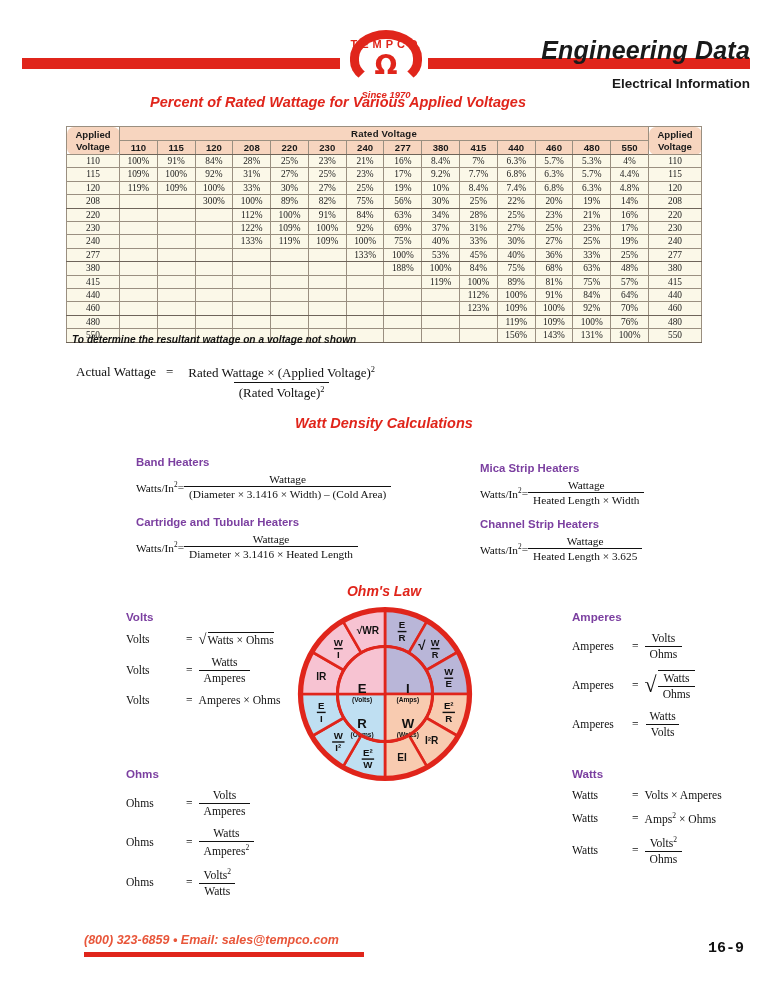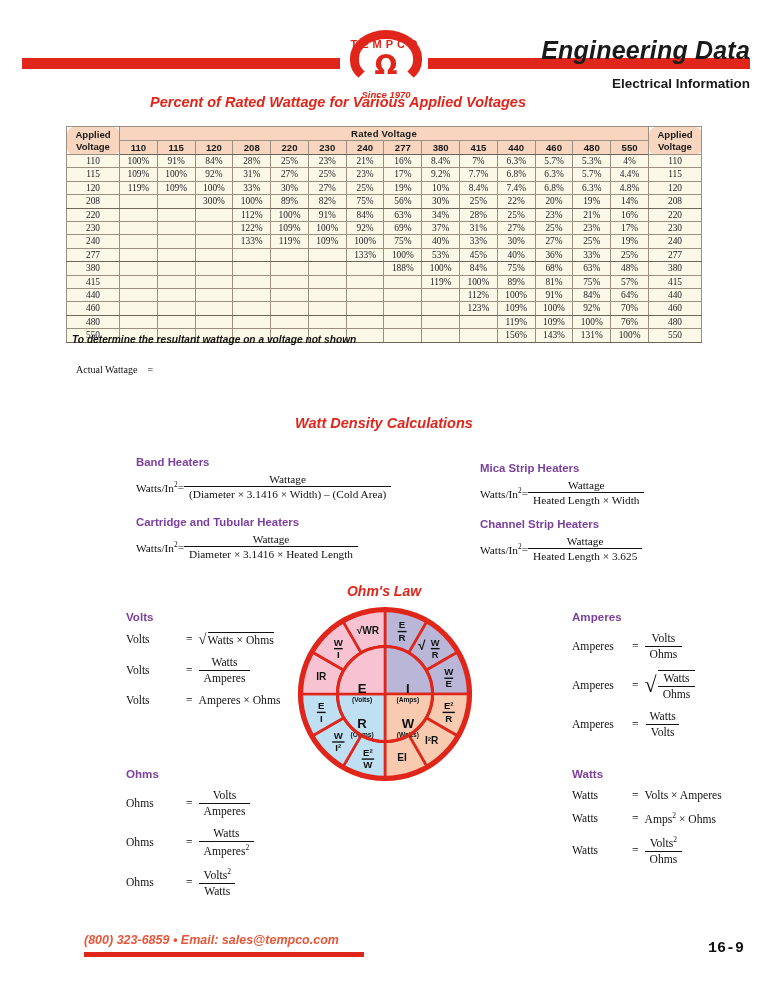--- a/index.html
+++ b/index.html
@@ -74,21 +74,21 @@
   td.side{font-size:9.4px;}
   tr.grp-end td{border-bottom:1.6px solid #6e6459;}
   table.v thead tr:last-child th{border-bottom:1.6px solid #6e6459;}
 
   
   .note{
     position:absolute;left:72px;top:333px;width:360px;
     font-family:"Liberation Sans", sans-serif;
     font-weight:bold;font-style:italic;font-size:10.2px;line-height:13px;color:#111;
   }
-  .aw{position:absolute;left:76px;top:364px;font-size:10px;
+  .aw{position:absolute;left:76px;top:364px;font-size:13px;
       display:flex;align-items:flex-start;gap:10px;}
   .frac{display:inline-flex;flex-direction:column;align-items:center;}
   .frac .num{padding:0 5px 1px;}
   .frac .den{padding:1px 5px 0;border-top:1px solid #111;}
   sup{font-size:.65em;vertical-align:super;}
 
   .caution{
     position:absolute;left:455px;top:333px;width:255px;
     font-size:11.6px;line-height:13.6px;
   }
@@ -458,20 +458,24 @@
         </tbody>
     </table>
   </div>
 
   <div class="note">
     <div>To determine the resultant wattage on a voltage not shown</div>
   </div>
   <div class="aw">
     <span>Actual Wattage</span>
     <span>=</span>
+    <span class="frac">
+      <span class="num"><span>Rated Wattage  ×  (Applied Voltage)</span><sup>2</sup></span>
+      <span class="den"><span>(Rated Voltage)</span><sup>2</sup></span>
+    </span>
   </div>
 
 
   <div id="wd-title" class="sec-title">Watt Density Calculations</div>
 
   <div id="wd-band">
     <div class="wd-h">Band Heaters</div>
     <div class="wd-eq">
       <span><span>Watts/In</span><sup>2</sup></span>
       <span>=</span>

